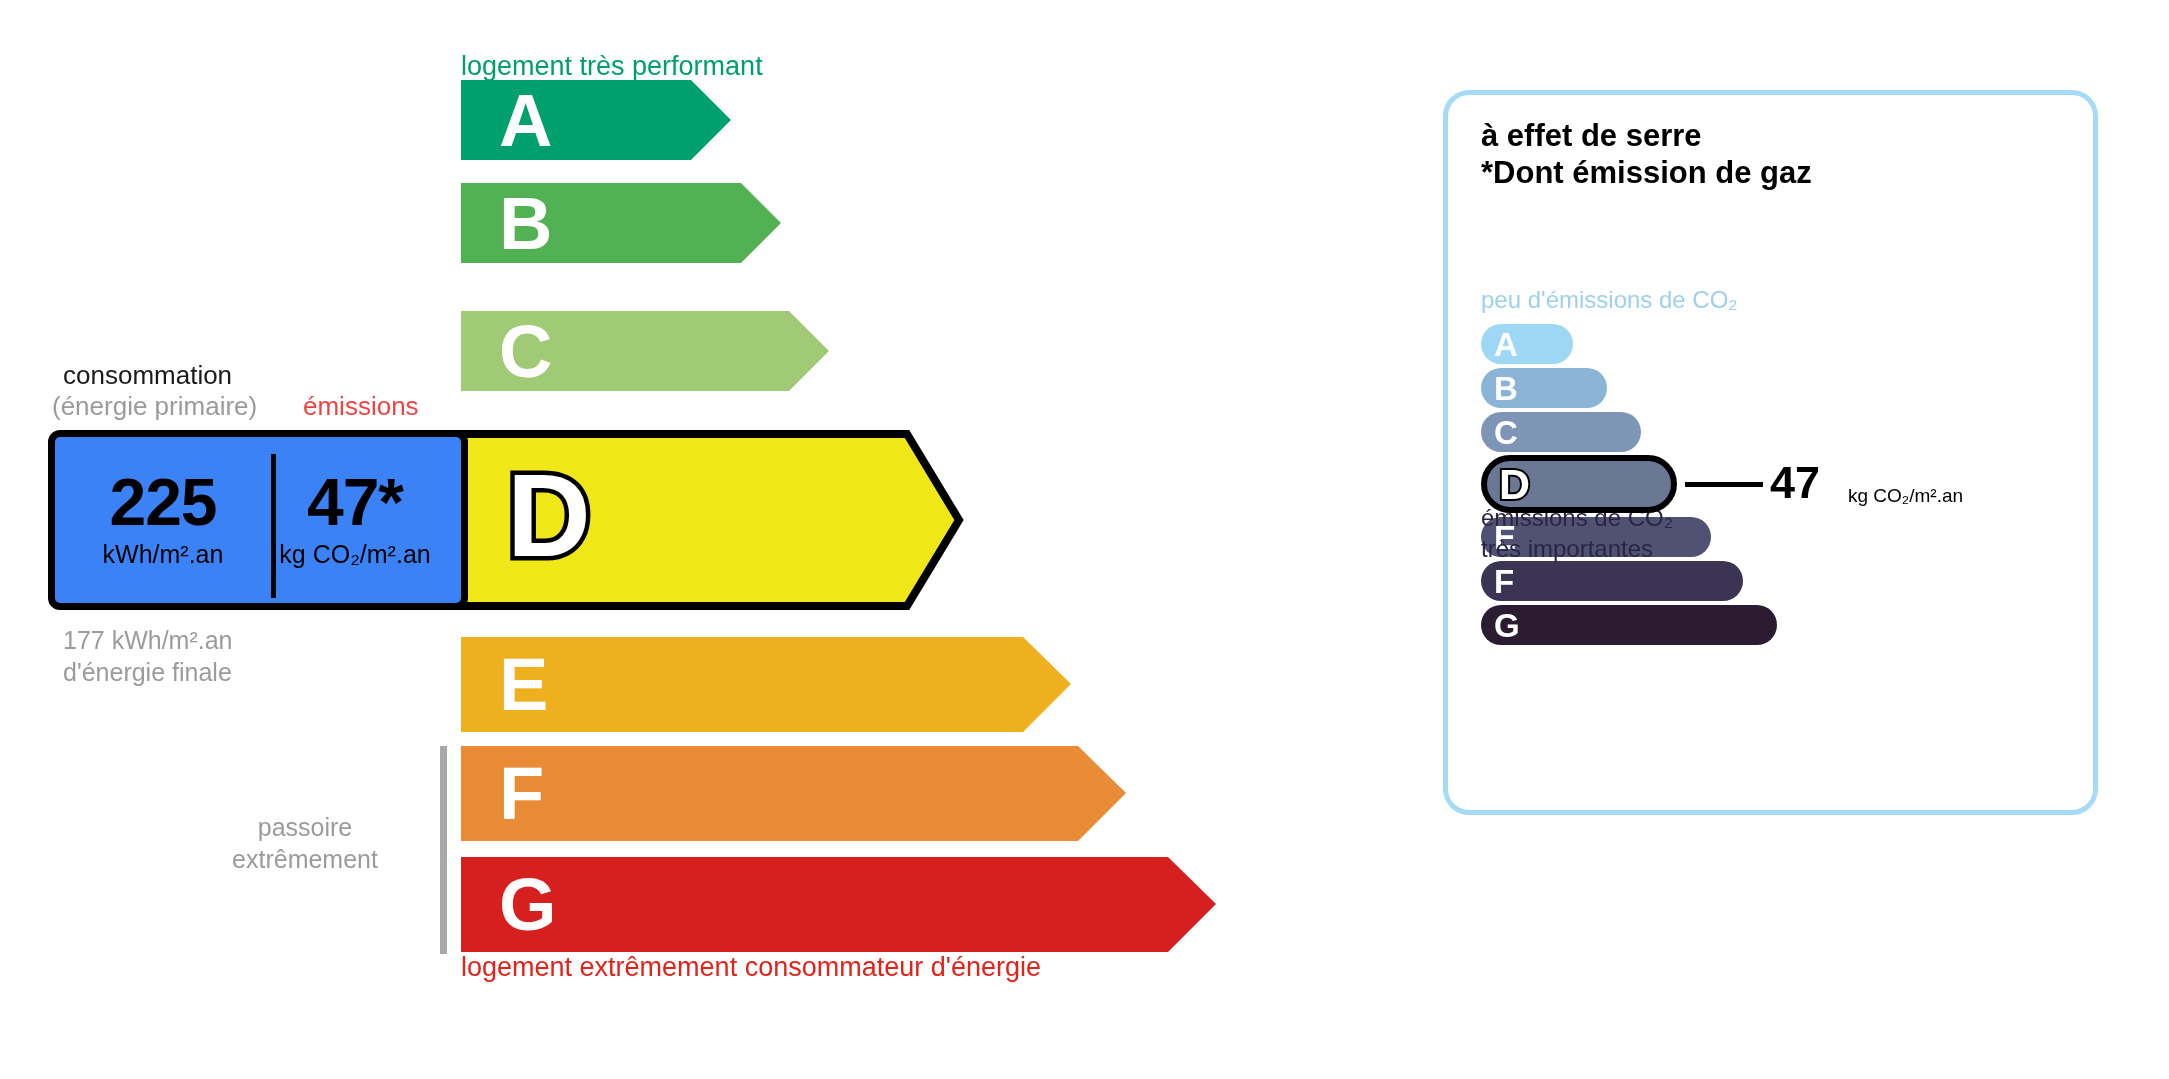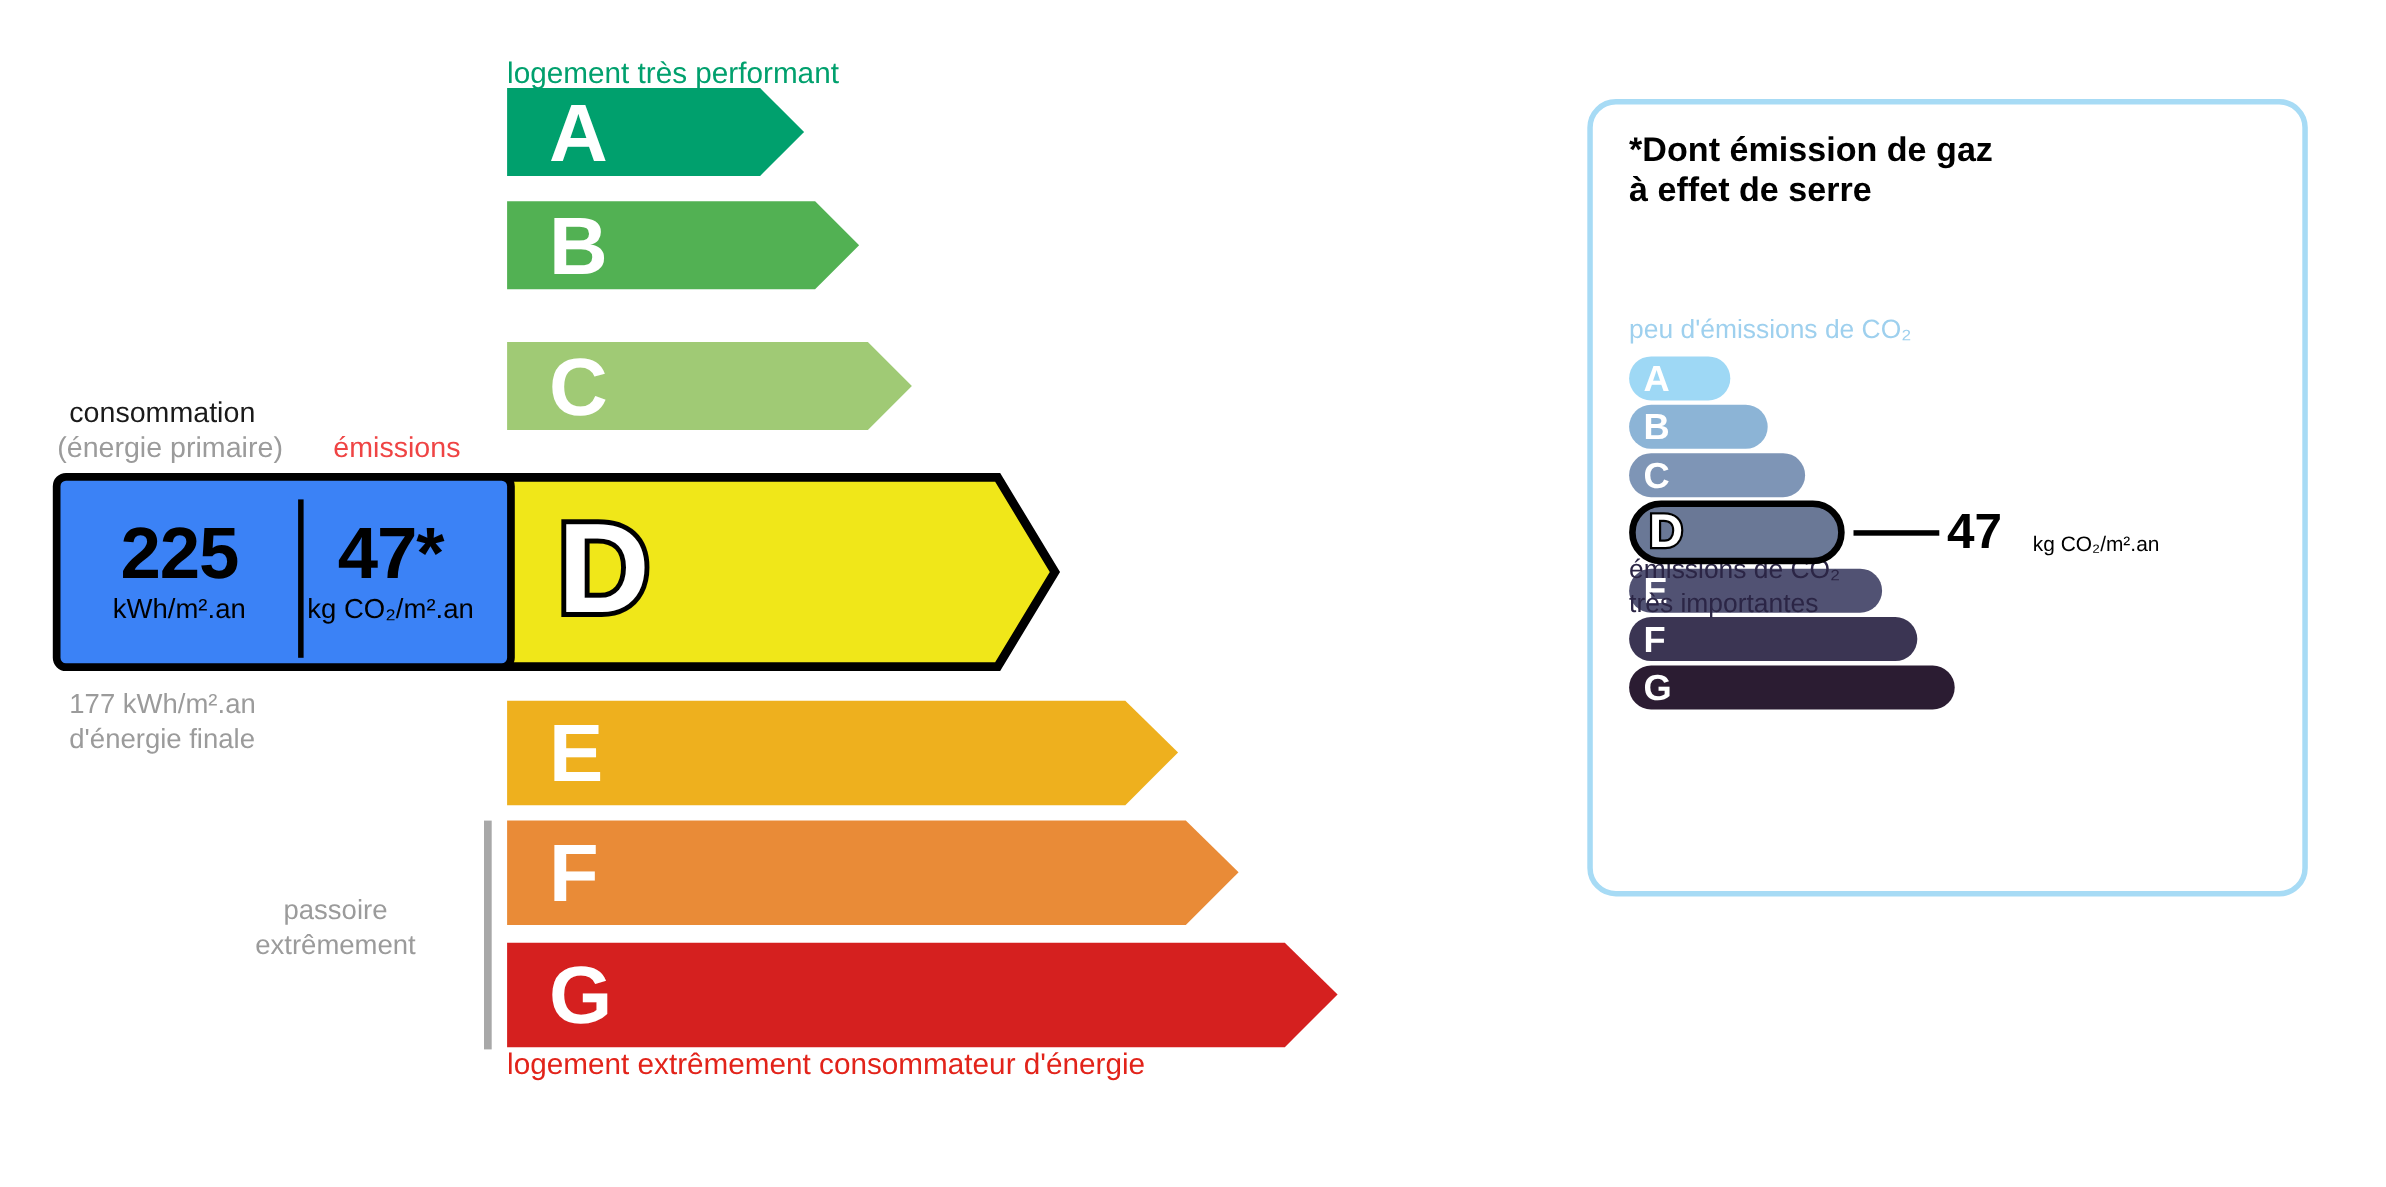--- a/index.html
+++ b/index.html
@@ -287,22 +287,22 @@
     <div>extrêmement</div>
   </div>
 
   <div class="vline" style="left:440px; top:746px; height:208px;"></div>
   <div class="vline" style="left:440px; top:424px; height:0px;"></div>
 </div>
 
 <div id="co2-panel" style="border-color: rgb(167, 219, 245);">
 
   <div id="co2-title">
+    <div>à effet de serre</div>
     <div>*Dont émission de gaz</div>
-    <div>à effet de serre</div>
   </div>
 
   <div id="co2-top-label">peu d'émissions de CO₂</div>
 
   <div class="co2bar" style="top:229px; width:92px; height:40px; background:#9ed8f5;">
     <div class="letter">A</div>
   </div>
 
   <div class="co2bar" style="top:273px; width:126px; height:40px; background:#8cb4d6;">
     <div class="letter">B</div>

